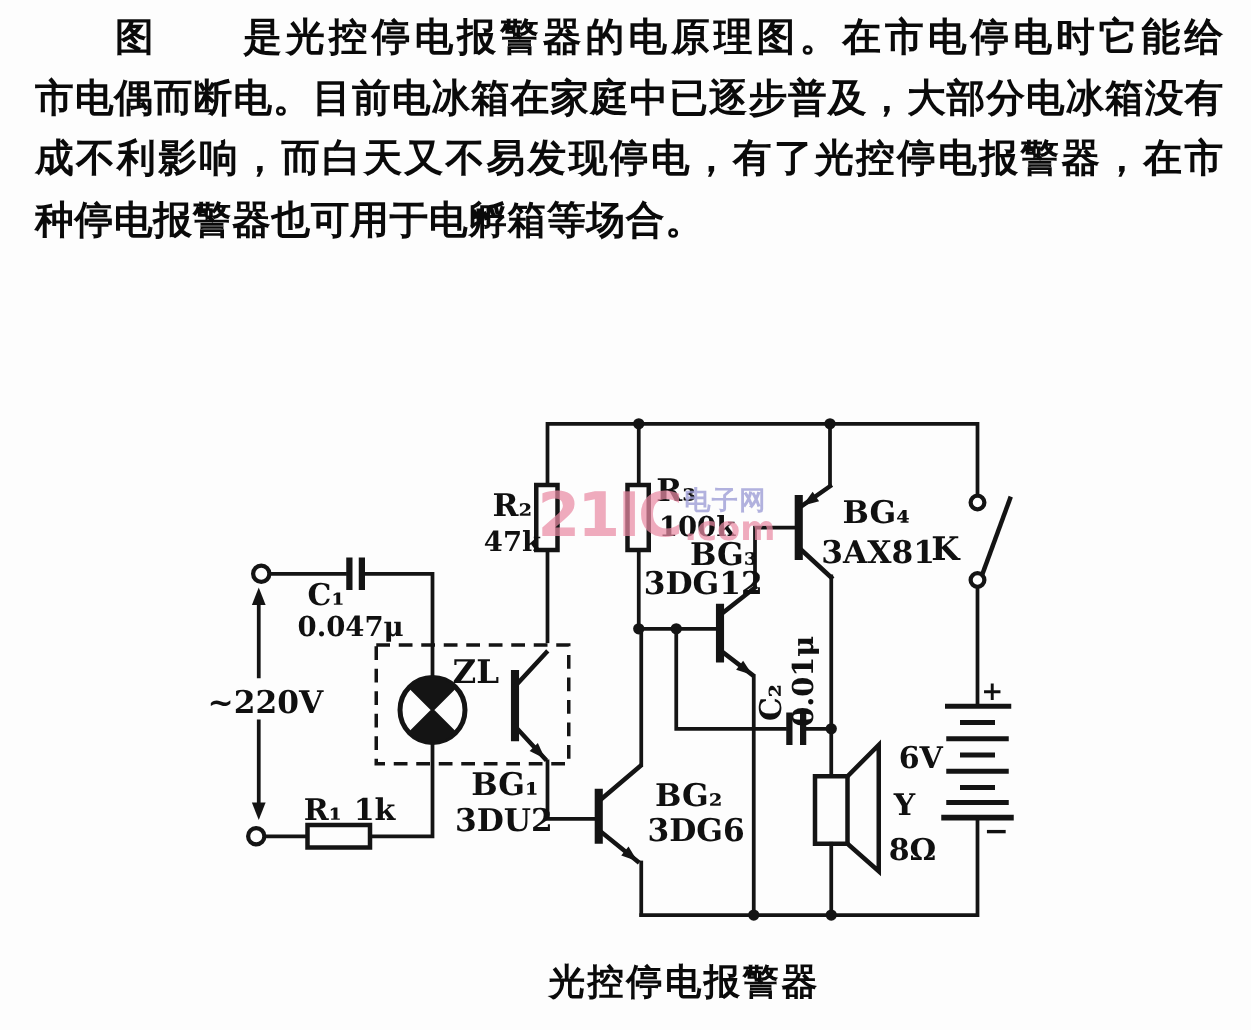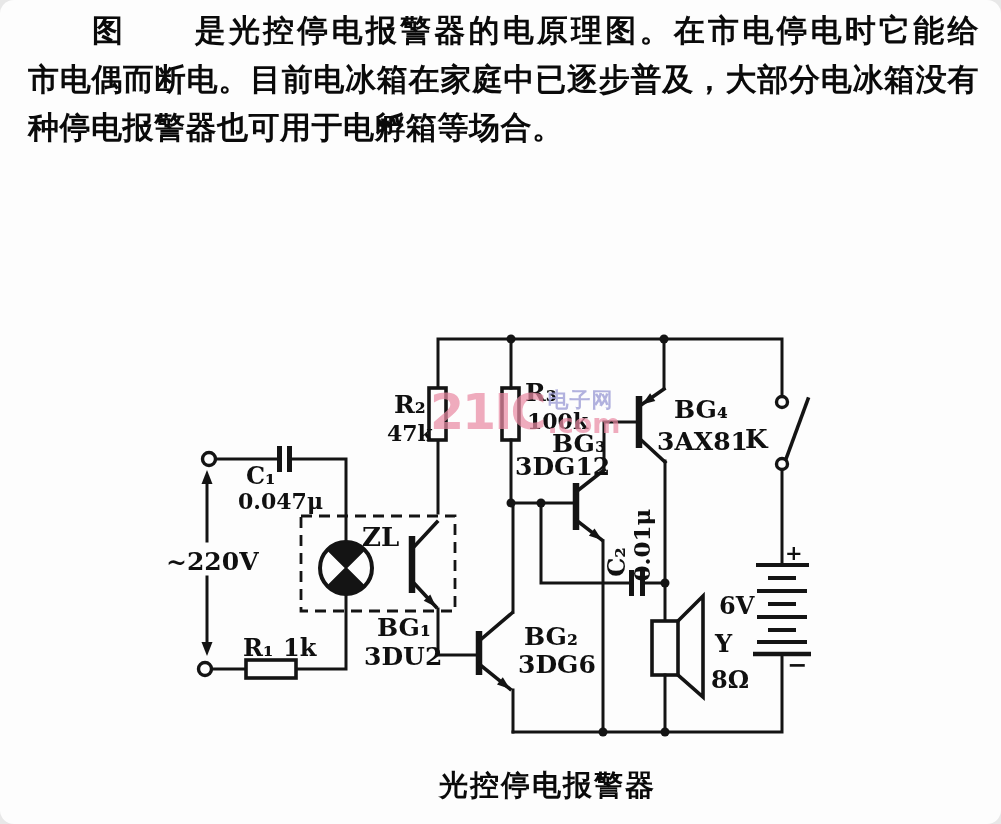--- a/index.html
+++ b/index.html
@@ -1,21 +1,20 @@
 <!DOCTYPE html>
 <html><head>
 <meta charset="utf-8">
 <style>
   html,body{margin:0;padding:0;background:#e8e8e8;}
   .page{
     position:relative;width:1001px;height:824px;background:#fdfdfd;
     overflow:hidden;
     font-family:"DejaVu Serif","Liberation Serif",serif;
     color:#0c0c0c;
-    border-radius:14px;
   }
   
   .para{
     position:absolute;left:28px;top:6px;width:951px;
     font-size:31px;line-height:48.5px;font-weight:700;
     letter-spacing:0.5px;color:#0a0a0a;
   }
   .pline{white-space:nowrap;}
   .jline{white-space:normal;text-align:justify;text-align-last:justify;}
   .indent{text-indent:64px;}
@@ -61,20 +60,21 @@
   }
 </style>
 </head>
 <body>
 
 <div class="page">
 
   <div class="para">
     <div class="pline jline indent">图　　是光控停电报警器的电原理图。在市电停电时它能给</div>
     <div class="pline jline">市电偶而断电。目前电冰箱在家庭中已逐步普及，大部分电冰箱没有</div>
+    <div class="pline jline">成不利影响，而白天又不易发现停电，有了光控停电报警器，在市</div>
     <div class="pline">种停电报警器也可用于电孵箱等场合。</div>
   </div>
 
   <svg class="schematic" width="1001" height="824" viewBox="0 0 1001 824">
 
     <g>
       <circle class="term" cx="209" cy="459" r="6.5"></circle>
       <circle class="term" cx="205" cy="669" r="6.5"></circle>
       <path class="wire" d="M216 459 H276 M292 459 H346 M346 459 V542"></path>
       <path class="wire" d="M346 594 V669 H296 M246 669 H212"></path>

